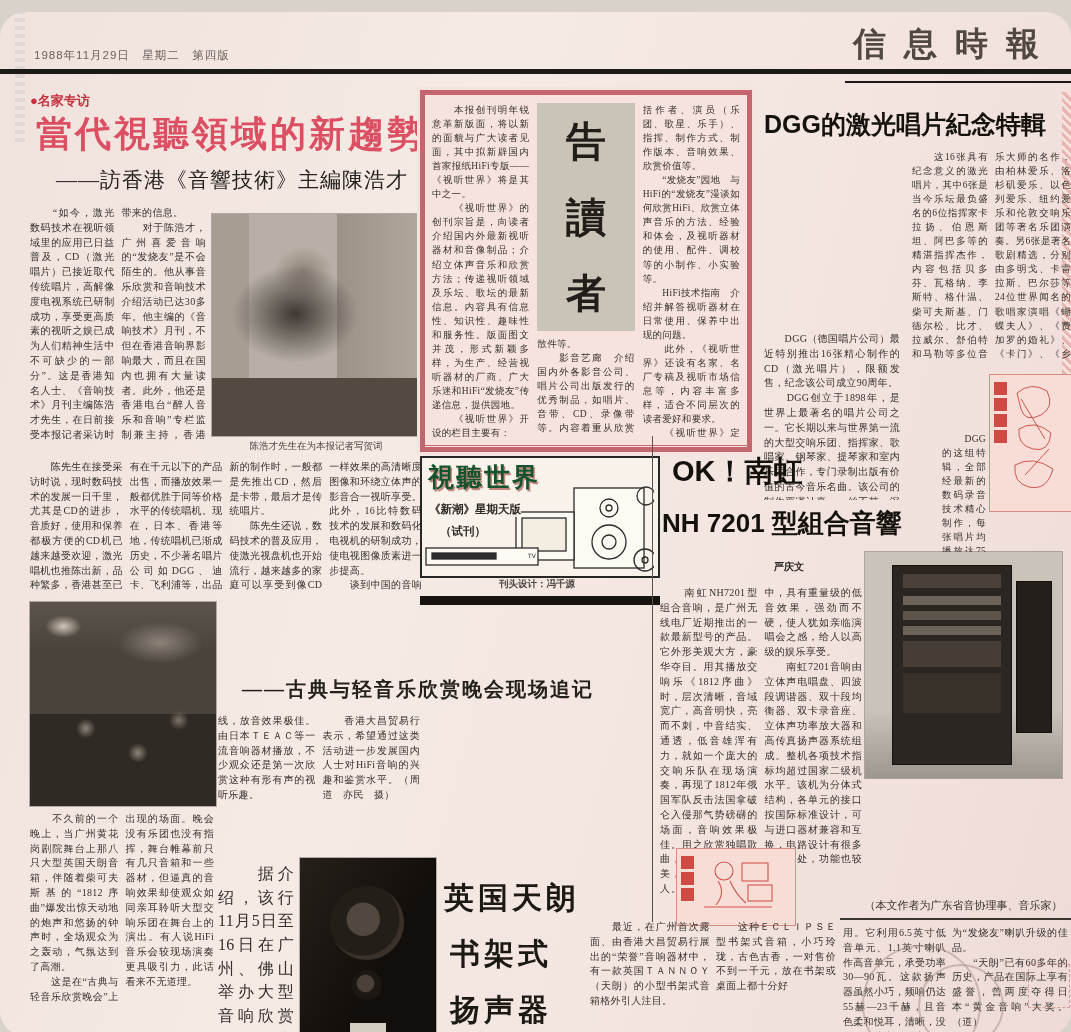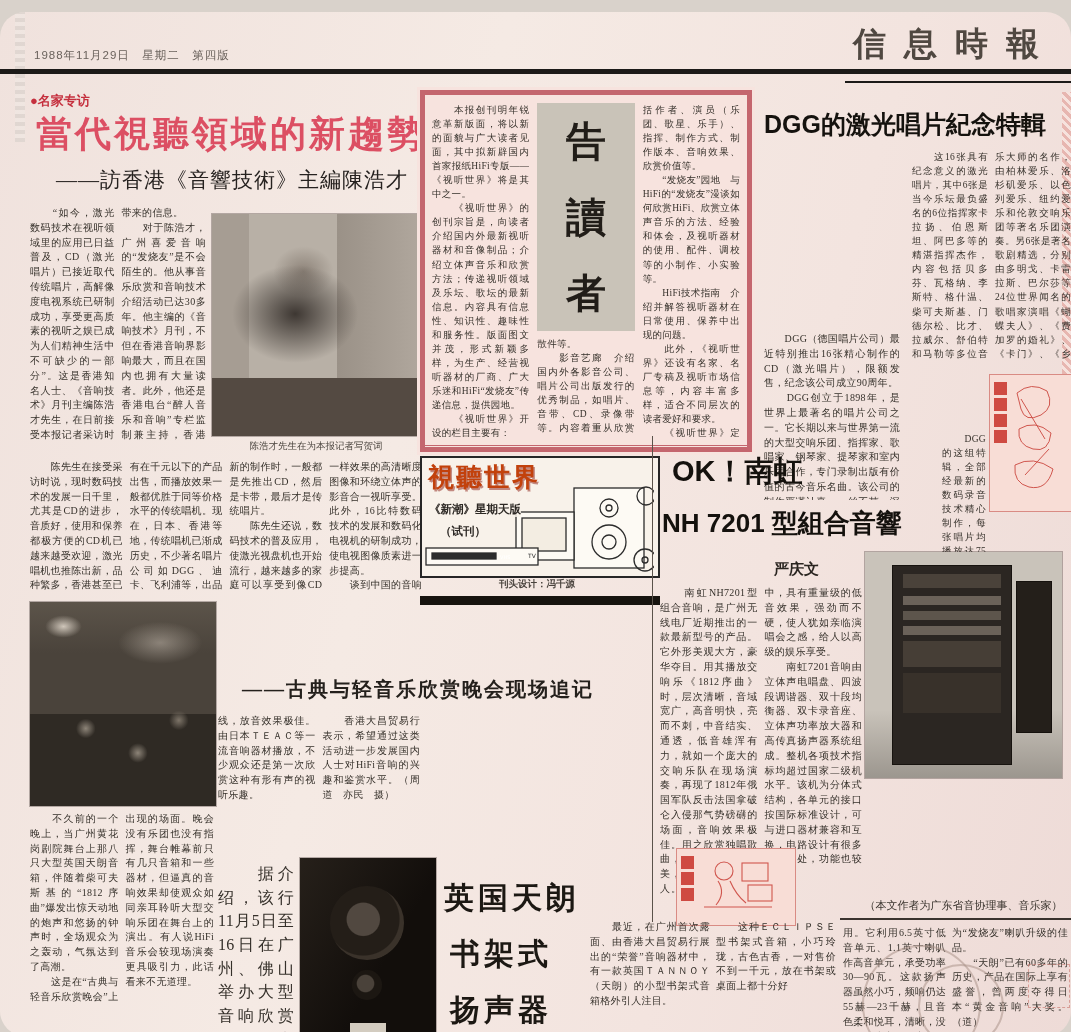--- a/index.html
+++ b/index.html
@@ -24,33 +24,33 @@
   .photo{box-shadow:0 0 0 1px rgba(60,50,45,.35);}
   .caption{font-size:9.5px;text-align:center;color:#4a443e;}
   
   .notice-outer{border:1px solid #c4666e;background:#f7e3de;box-shadow:0 0 0 3px #f7e3de,0 0 0 4px #c4666e inset;}
   .notice-inner{margin:3px;border:1px solid #c4666e;padding:8px 7px;display:flex;gap:8px;height:334px;}
   .notice-col{width:100px;font-size:9.5px;}
   .notice-panel{background:#c9c3b8;height:228px;display:flex;flex-direction:column;align-items:center;justify-content:space-around;margin-bottom:6px;}
   .notice-char{font-size:40px;font-weight:bold;color:#211d18;}
   
   .sj-box{border:2px solid #262626;background:#f8f2ea;}
-  .sj-title{font-size:26px;font-weight:900;color:#c2410c;letter-spacing:2px;text-shadow:1.5px 1.5px 0 rgba(140,30,20,.5);white-space:nowrap;}
+  .sj-title{font-size:26px;font-weight:900;color:#14532d;letter-spacing:2px;text-shadow:1.5px 1.5px 0 rgba(140,30,20,.5);white-space:nowrap;}
   .sj-sub{font-size:11.5px;font-weight:bold;color:#2c2824;}
   .black-bar{background:#17140f;}
   
   .dgg-headline{font-size:25px;font-weight:900;color:#15120e;white-space:nowrap;}
   .cd{background:linear-gradient(165deg,#33402f 0%,#1d2619 55%,#10160d 100%);box-shadow:0 0 0 1px #5a5248;padding:8px 7px;color:#d8d0a0;}
   .cd-artist{font-size:7px;letter-spacing:1px;color:#cfc693;}
   .cd-name{font-size:14px;font-weight:bold;color:#e6e0b8;letter-spacing:1px;}
   .seal{width:13px;height:13px;background:#cf4a42;margin:3px 0;}
   .stamp{background:#f8ddd6;border:1px solid #d98b84;display:flex;padding:4px;gap:4px;}
   
   .nh-h{font-size:29px;font-weight:900;color:#14110d;white-space:nowrap;}
-  .byline{font-size:15px;font-weight:bold;}
+  .byline{font-size:10px;font-weight:bold;}
   .credit{font-size:11px;font-weight:normal;text-align:center;color:#3a342e;}
   
   .c-headline{font-size:33px;font-weight:900;color:#171512;letter-spacing:6px;white-space:nowrap;text-shadow:2px 2px 0 rgba(120,110,100,.45);}
   .c-subhead{font-size:20px;font-weight:bold;color:#24201c;letter-spacing:2px;white-space:nowrap;}
   
   .t-line{font-size:30px;font-weight:bold;color:#1c1813;letter-spacing:4px;line-height:56px;white-space:nowrap;}
   .thin-rule{background:#3a332e;}
   .wm-circle{border:2px solid rgba(165,142,132,.5);border-radius:50%;}
   .dash-box{border:1px dashed rgba(205,125,115,.65);}
   svg text{font-family:"DejaVu Sans",sans-serif;}

